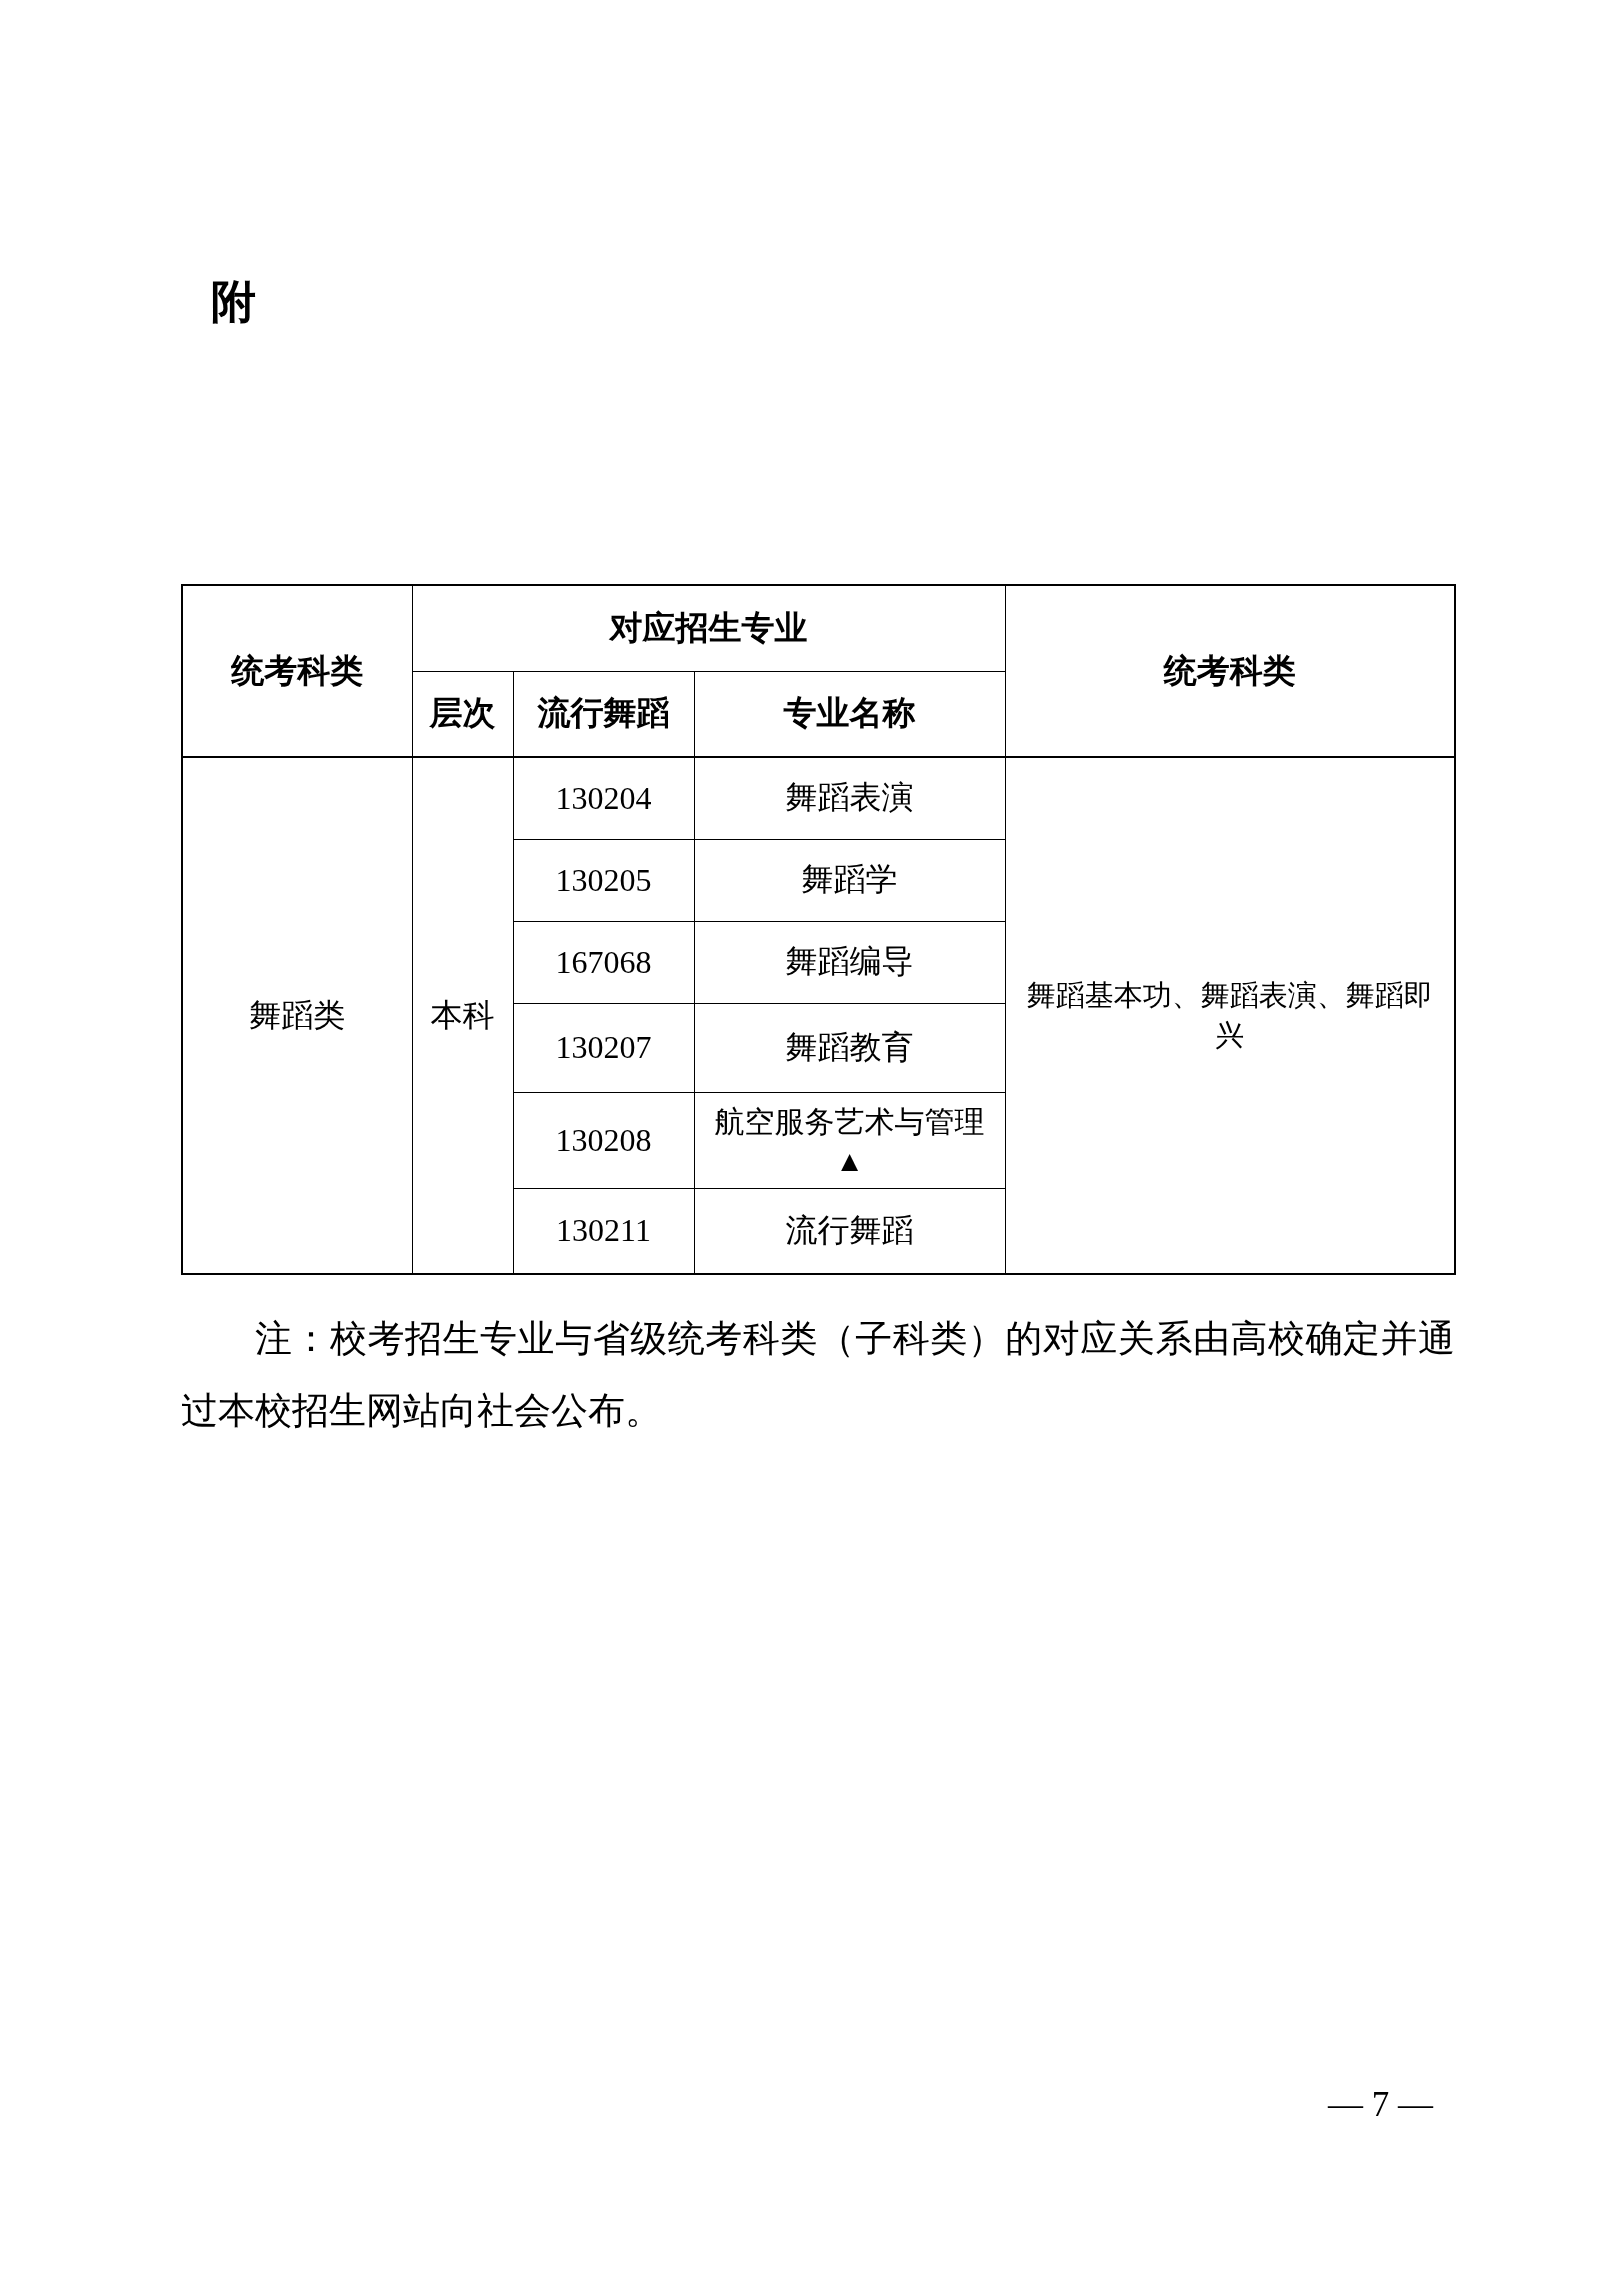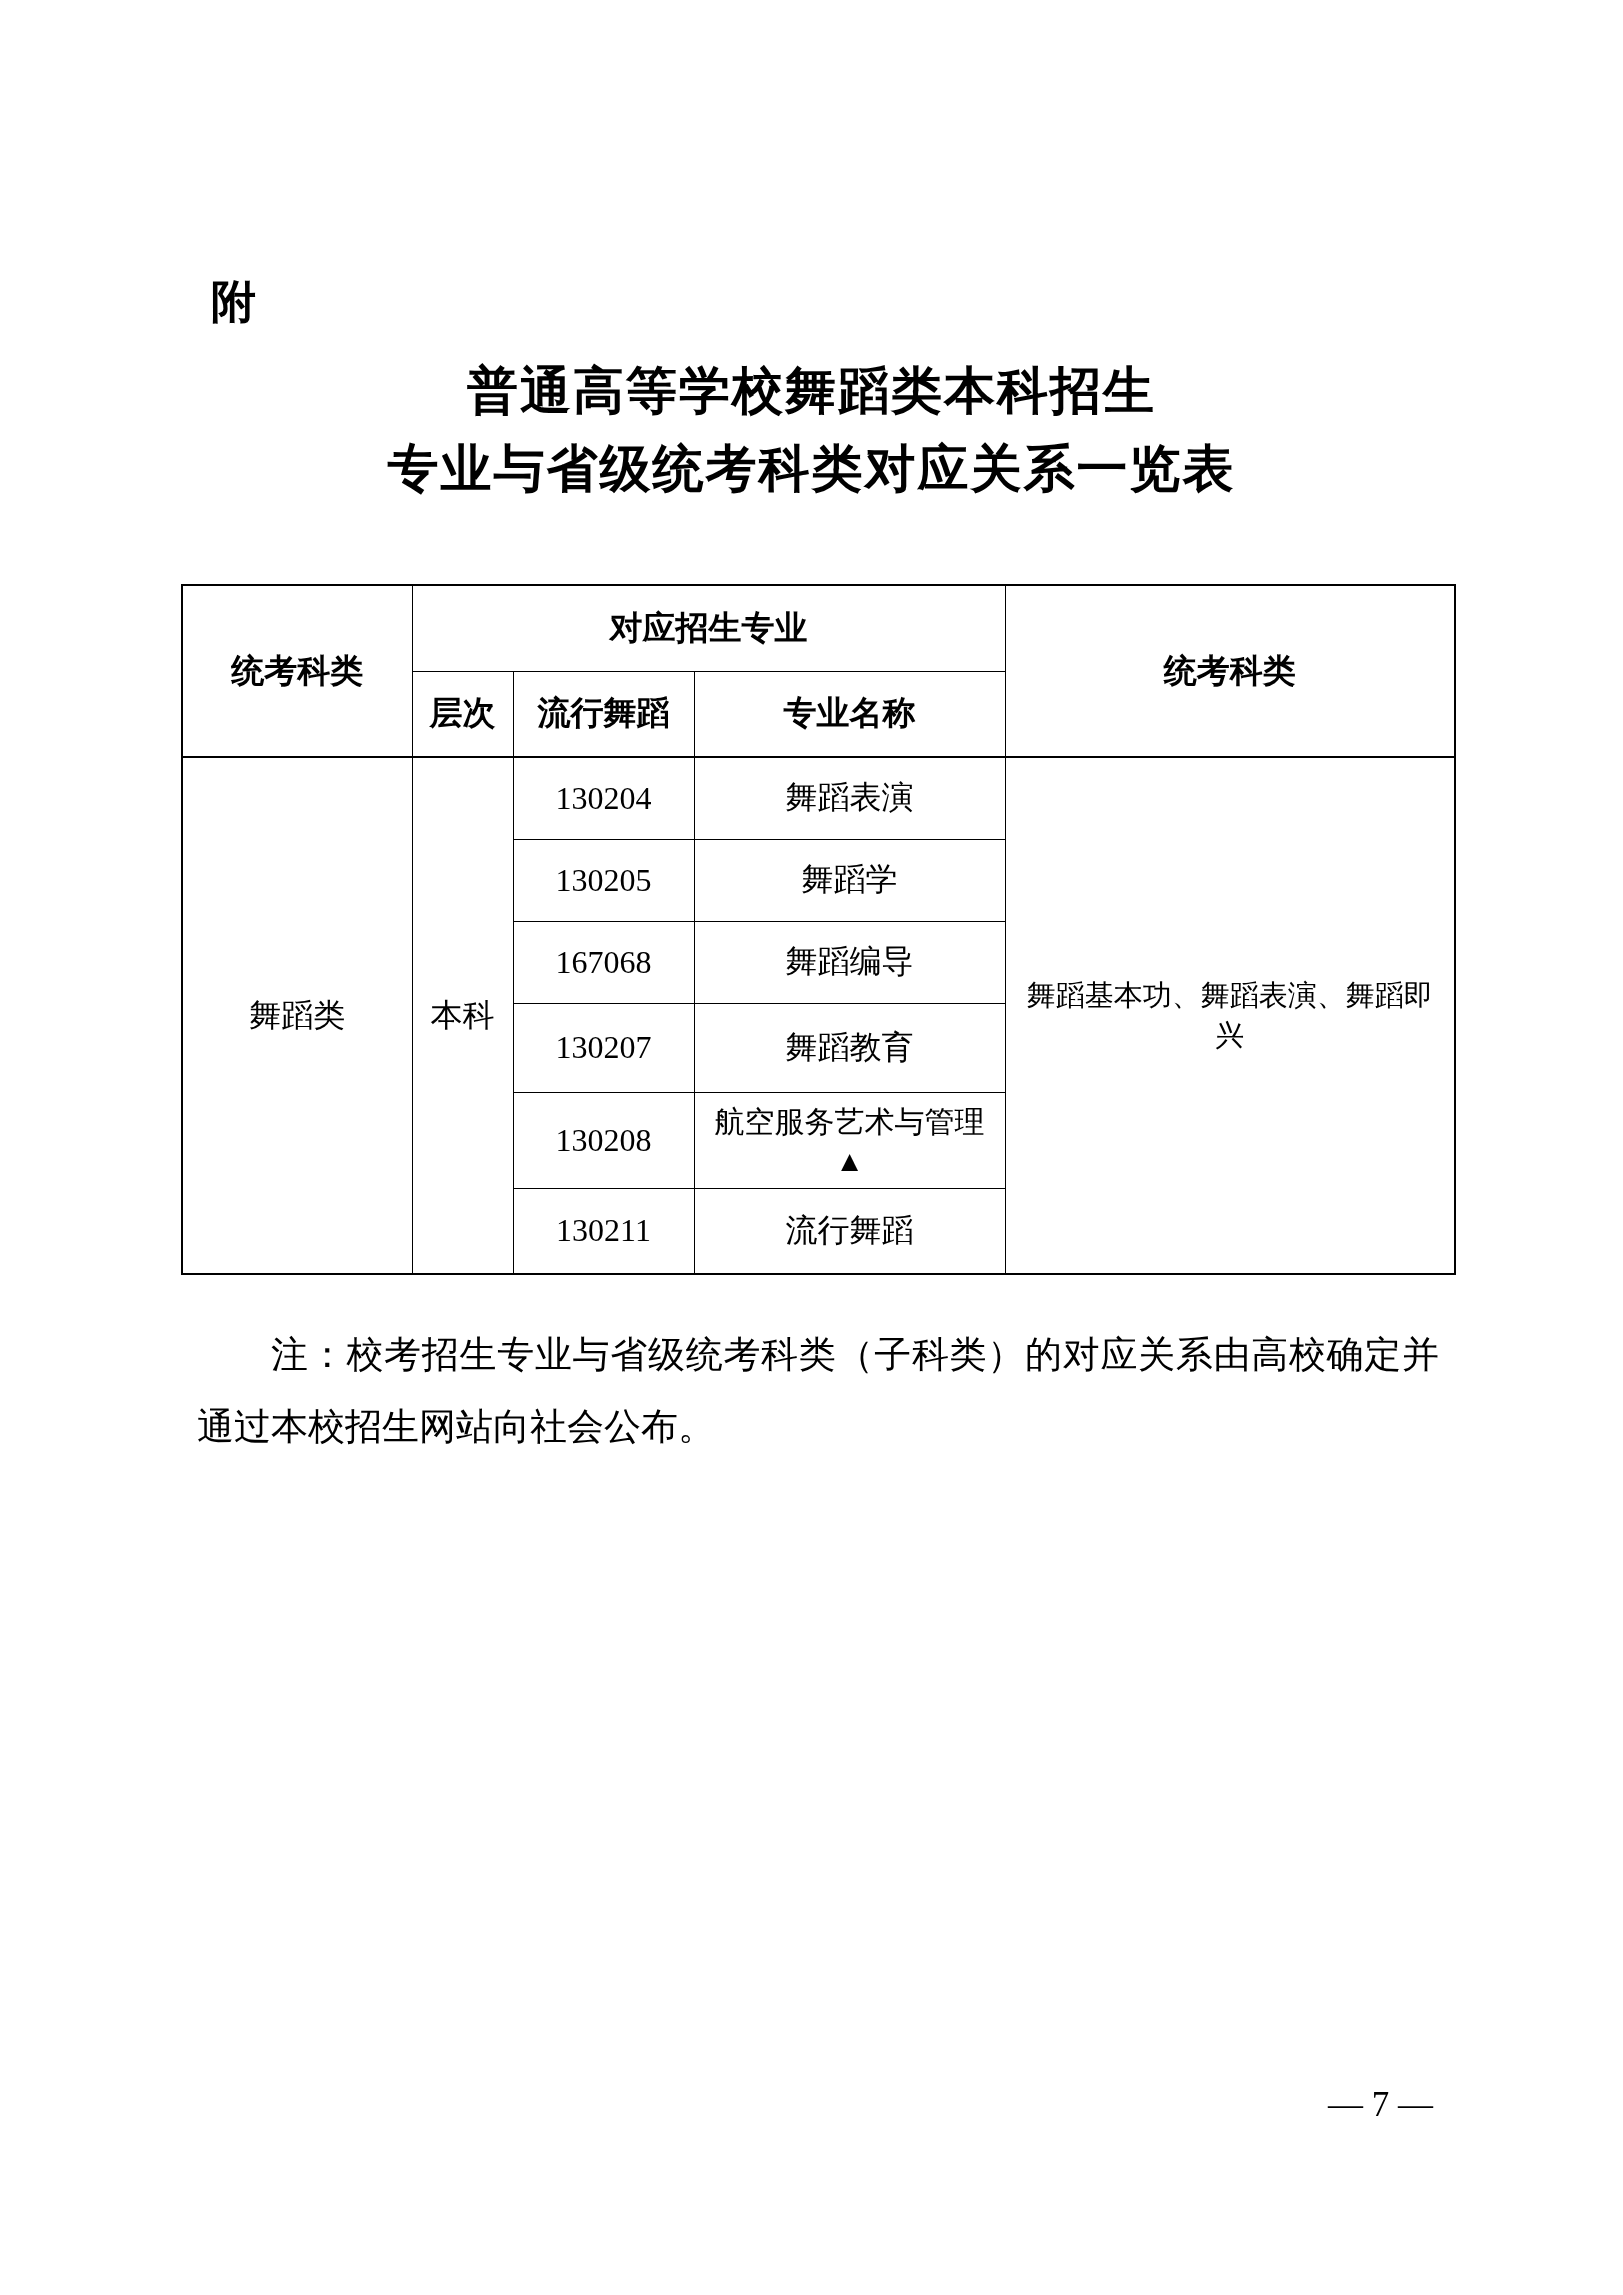--- a/index.html
+++ b/index.html
@@ -51,38 +51,34 @@
   }
   .hdr-bottom { border-bottom: 2px solid #000 !important; }
   .subjects-cell { font-size: 29px; margin-left: 8px; }
   .name-long { font-size: 30px; line-height: 41px; }
   .flag-mark { display: block; font-size: 29px; line-height: 38px; }
   .notes {
     position: absolute; left: 181px; top: 1303px; width: 1274px;
     font-size: 37px; line-height: 72px;
     text-align: justify;
   }
-  .notes p { text-indent: 2em; margin: 16px; }
+  .notes p { text-indent: 2em; margin: 0; }
   .page-number {
     position: absolute; top: 2087px; right: 190px;
     font-size: 35px; line-height: 1;
     white-space: pre;
   }
 </style>
 </head>
 <body>
 
 <div id="page">
 
   <div class="attachment-label">附</div>
 
-  <div class="doc-title">
-    <div>普通高等学校舞蹈类本科招生</div>
-    <div>专业与省级统考科类对应关系一览表</div>
-  </div>
 
   <table class="doc-table">
     <colgroup>
       <col style="width:230px">
       <col style="width:101px">
       <col style="width:181px">
       <col style="width:311px">
       <col style="width:450px">
     </colgroup>
     <tbody>

